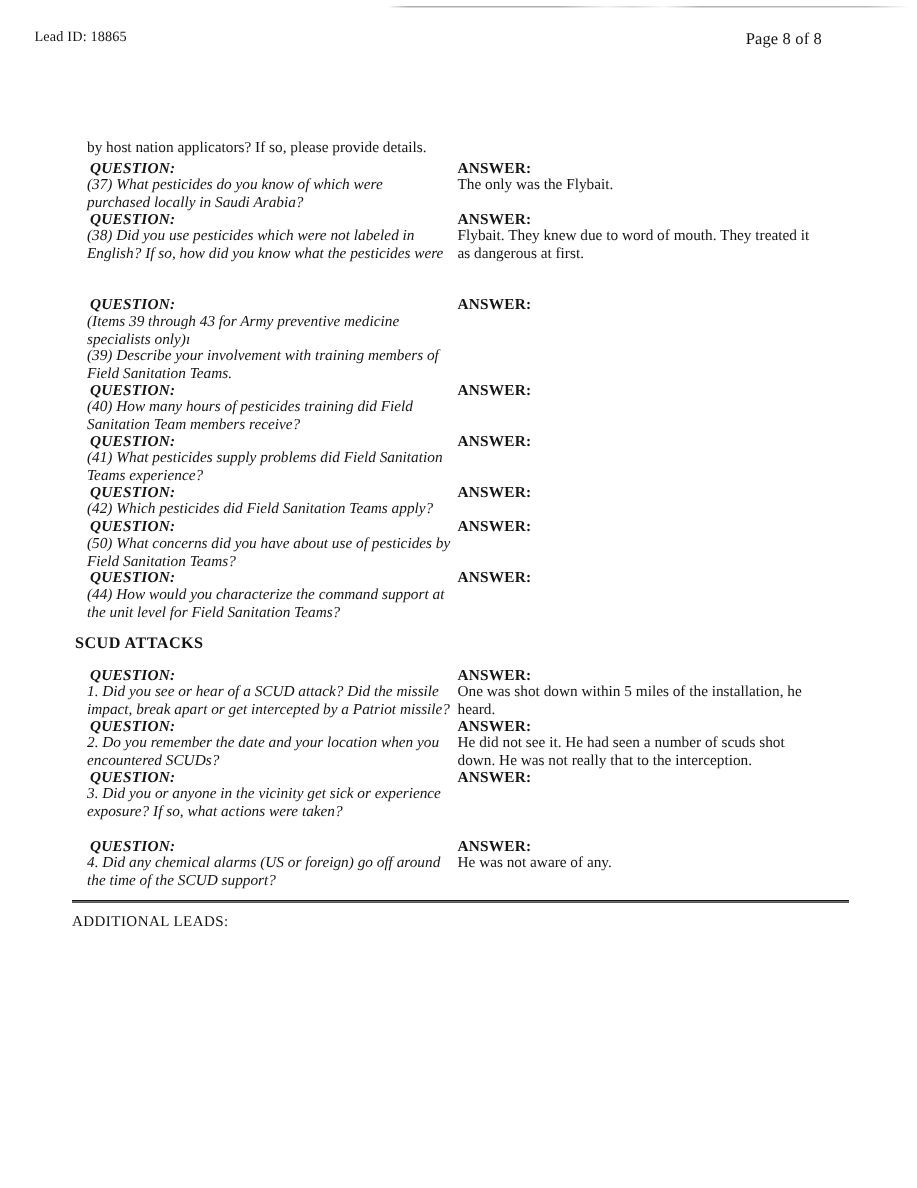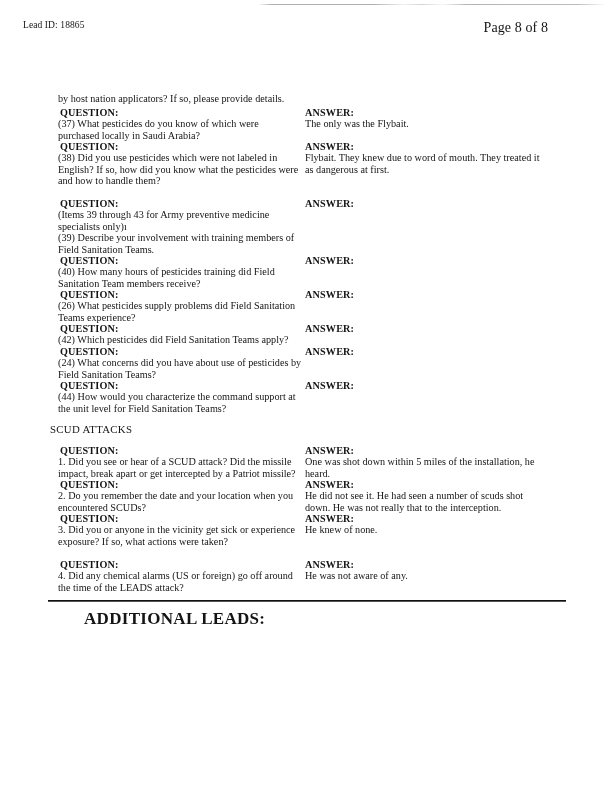--- a/index.html
+++ b/index.html
@@ -49,21 +49,21 @@
     left: 23px;
     top: 0;
     font-size: 9.5px;
     letter-spacing: 0.1px;
     white-space: nowrap;
   }
   #page-number {
     position: absolute;
     right: 24px;
     top: 0;
-    font-size: 14px;
+    font-size: 11px;
     letter-spacing: 0.1px;
     white-space: nowrap;
   }
 
   
   #body-block {
     position: absolute;
     left: 0;
     top: 93px;
     width: 611px;
@@ -84,20 +84,21 @@
     position: absolute;
     left: 0;
     width: 611px;
   }
   .qa .q-col {
     position: absolute;
     left: 58px;
     width: 246px;
     font-size: 10.2px;
     line-height: 11.4px;
+    font-style: italic;
   }
   .qa .a-col {
     position: absolute;
     left: 303px;
     width: 272px;
     font-size: 10.2px;
     line-height: 11.4px;
   }
   .qa-label {
     font-weight: bold;
@@ -111,45 +112,44 @@
     line-height: 11.4px;
   }
   .a-col .qa-text {
     padding-left: 2px;
   }
 
   
   .section-heading {
     position: absolute;
     left: 50px;
-    font-weight: normal;
+    font-weight: bold;
     font-size: 10.8px;
     line-height: 12px;
     letter-spacing: 0.3px;
   }
 
   
   #bottom-rule {
     position: absolute;
     left: 48px;
     top: 600px;
     width: 518px;
     height: 0;
     border-top: 1.6px solid #111111;
     border-bottom: 0.7px solid #555555;
   }
   #additional-leads {
     position: absolute;
     left: 48px;
     top: 609px;
-    font-weight: bold;
-    font-size: 17px;
+    font-weight: normal;
+    font-size: 10px;
     letter-spacing: 0.3px;
     white-space: nowrap;
-    margin-left: 36px;
   }
 </style>
 </head>
 <body>
 
 <div id="page">
 
   <div id="scan-streak"></div>
 
   <div id="runhead">
@@ -170,21 +170,20 @@
         <div class="a-col">
           <div class="qa-label">ANSWER:</div>
           <div class="qa-text">The only was the Flybait.</div>
         </div>
       </div>
     <div class="qa" style="top:48px;">
         <div class="q-col">
           <div class="qa-label">QUESTION:</div>
           <div class="qa-text">(38)  Did you use pesticides which were not labeled in</div>
           <div class="qa-text">English?  If so, how did you know what the pesticides were</div>
-          <div class="qa-text">and how to handle them?</div>
         </div>
         <div class="a-col">
           <div class="qa-label">ANSWER:</div>
           <div class="qa-text">Flybait. They knew due to word of mouth.  They treated it</div>
           <div class="qa-text">as dangerous at first.</div>
         </div>
       </div>
     <div class="qa" style="top:105px;">
         <div class="q-col">
           <div class="qa-label">QUESTION:</div>
@@ -203,40 +202,40 @@
           <div class="qa-text">(40)  How many hours of pesticides training did Field</div>
           <div class="qa-text">Sanitation Team members receive?</div>
         </div>
         <div class="a-col">
           <div class="qa-label">ANSWER:</div>
         </div>
       </div>
     <div class="qa" style="top:196px;">
         <div class="q-col">
           <div class="qa-label">QUESTION:</div>
-          <div class="qa-text">(26)  What pesticides supply problems did Field Sanitation</div>
+          <div class="qa-text">(41)  What pesticides supply problems did Field Sanitation</div>
           <div class="qa-text">Teams experience?</div>
         </div>
         <div class="a-col">
           <div class="qa-label">ANSWER:</div>
         </div>
       </div>
     <div class="qa" style="top:230px;">
         <div class="q-col">
           <div class="qa-label">QUESTION:</div>
           <div class="qa-text">(42)  Which pesticides did Field Sanitation Teams apply?</div>
         </div>
         <div class="a-col">
           <div class="qa-label">ANSWER:</div>
         </div>
       </div>
     <div class="qa" style="top:253px;">
         <div class="q-col">
           <div class="qa-label">QUESTION:</div>
-          <div class="qa-text">(24)  What concerns did you have about use of pesticides by</div>
+          <div class="qa-text">(50)  What concerns did you have about use of pesticides by</div>
           <div class="qa-text">Field Sanitation Teams?</div>
         </div>
         <div class="a-col">
           <div class="qa-label">ANSWER:</div>
         </div>
       </div>
     <div class="qa" style="top:287px;">
         <div class="q-col">
           <div class="qa-label">QUESTION:</div>
           <div class="qa-text">(44)  How would you characterize the command support at</div>
@@ -274,28 +273,27 @@
         </div>
       </div>
     <div class="qa" style="top:420px;">
         <div class="q-col">
           <div class="qa-label">QUESTION:</div>
           <div class="qa-text">3.  Did you or anyone in the vicinity get sick or experience</div>
           <div class="qa-text">exposure?  If so, what actions were taken?</div>
         </div>
         <div class="a-col">
           <div class="qa-label">ANSWER:</div>
-          <div class="qa-text">He knew of none.</div>
         </div>
       </div>
     <div class="qa" style="top:466px;">
         <div class="q-col">
           <div class="qa-label">QUESTION:</div>
           <div class="qa-text">4.  Did any chemical alarms (US or foreign) go off around</div>
-          <div class="qa-text">the time of the LEADS attack?</div>
+          <div class="qa-text">the time of the SCUD support?</div>
         </div>
         <div class="a-col">
           <div class="qa-label">ANSWER:</div>
           <div class="qa-text">He was not aware of any.</div>
         </div>
       </div>
 
   </div>
 
   <div id="bottom-rule"></div>

